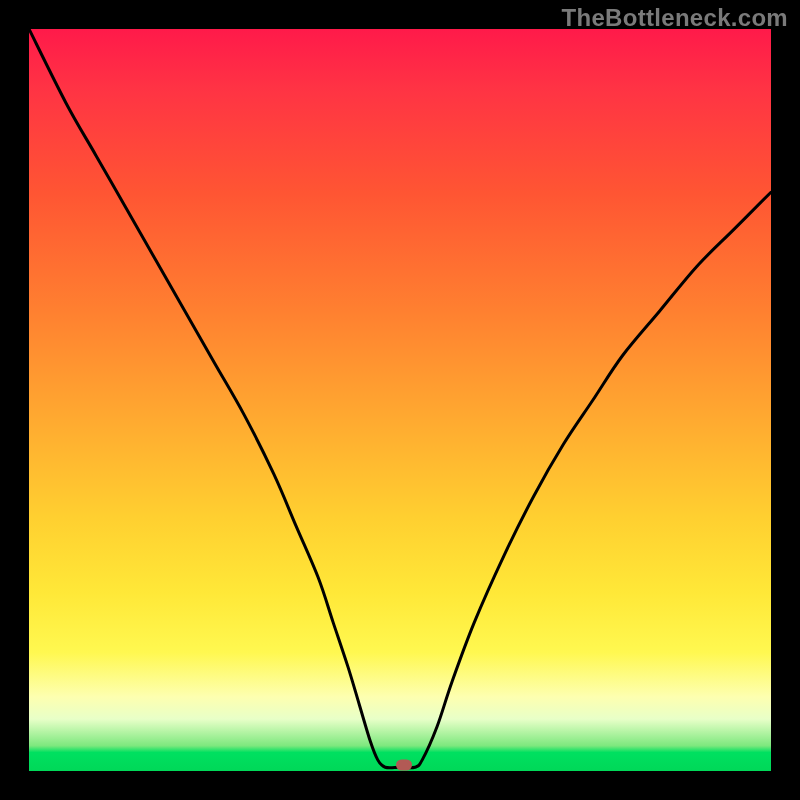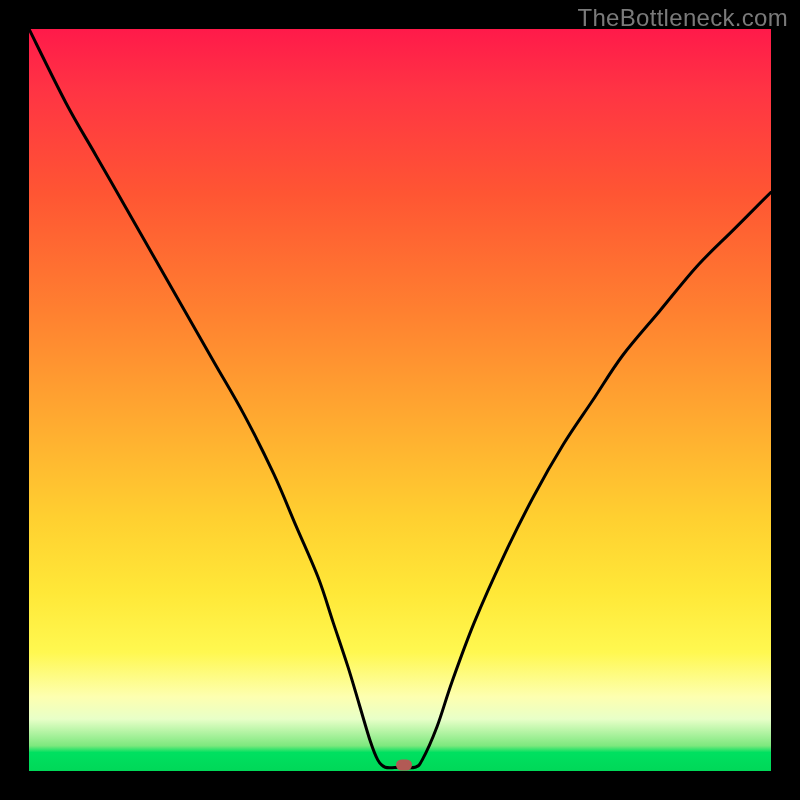--- a/index.html
+++ b/index.html
@@ -39,21 +39,21 @@
       #00d858 100%
     );
   }
   .watermark {
     position: absolute;
     top: 4px;
     right: 12px;
     color: #7a7a7a;
     font-size: 24px;
     letter-spacing: 0.3px;
-    font-weight: 400;
+    font-weight: 700;
     user-select: none;
   }
   svg.curve {
     position: absolute;
     left: 0;
     top: 0;
     width: 742px;
     height: 742px;
   }
   .marker {

